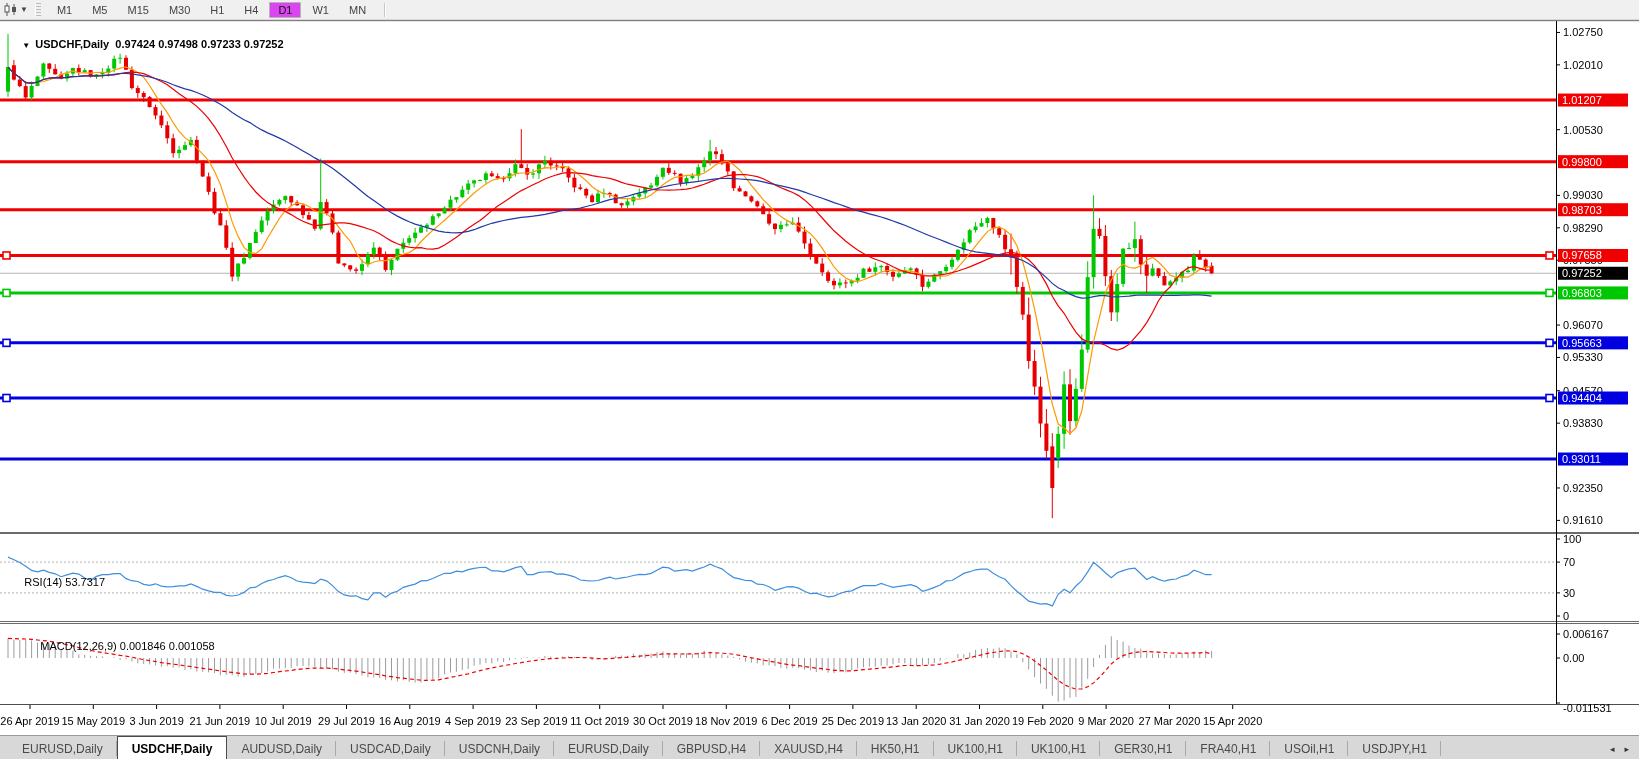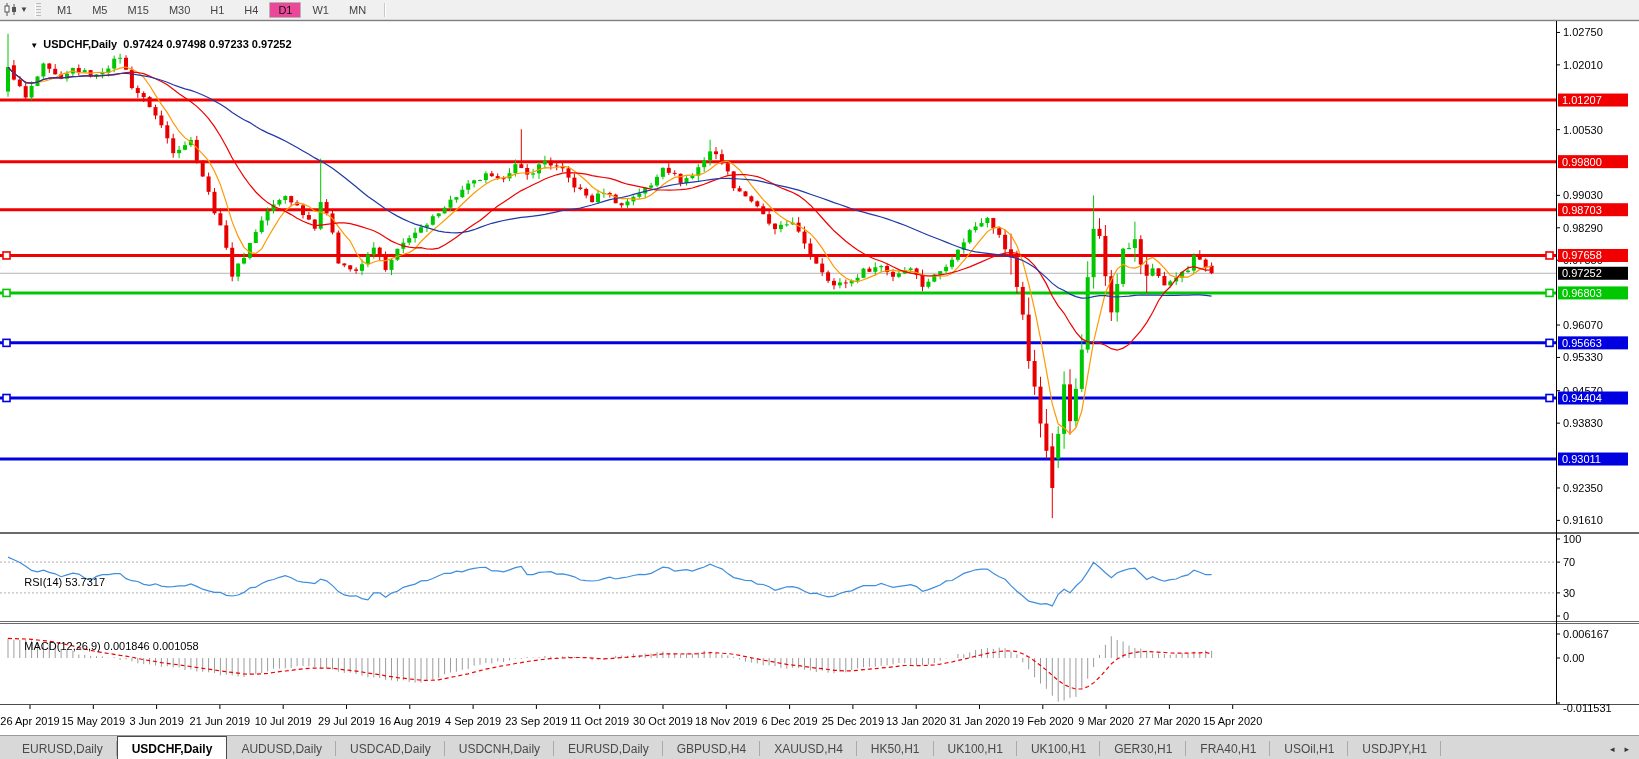--- a/index.html
+++ b/index.html
@@ -7,21 +7,21 @@
        -webkit-font-smoothing:none;overflow:hidden;background:#fff;}
   
   .toolbar{height:19px;background:#f0f0f0;border-bottom:1px solid #d7d7d7;
            display:flex;align-items:center;font-size:11px;color:#333;}
   .tool-icon{width:18px;height:15px;margin-left:2px;display:flex;align-items:center;justify-content:center;}
   .caret{font-size:8px;color:#444;margin:0 3px 0 0;}
   .grip{width:5px;height:14px;margin:0 6px 0 4px;
         background:repeating-linear-gradient(to bottom,#bbb 0 1px,transparent 1px 3px);
         border-left:1px solid #fff;}
   .tf-btn{padding:1px 8px;margin:8px 1px;border:1px solid transparent;border-radius:1px;color:#444;cursor:default;}
-  .tf-btn.active{background:#ec4899;border:1px solid #b5b5b5;color:#111;}
+  .tf-btn.active{background:#d946ef;border:1px solid #b5b5b5;color:#111;}
   .vsep{width:1px;height:14px;background:#c8c8c8;margin:0 8px;border-right:1px solid #fff;}
   
   .chartwin{position:relative;width:1472px;height:715px;background:#c2410c;}
   .chartwin svg{display:block;}
   .overlay{position:absolute;font-size:11px;font-weight:bold;color:#000;white-space:pre;pointer-events:none;}
   .overlay.sub{font-weight:normal;}
   .dd{font-size:8px;margin-right:5px;}
   
   .tabbar{height:25px;background:#d8d8d8;border-top:1px solid #9a9a9a;display:flex;align-items:stretch;
           font-size:12px;color:#4a4a4a;}
@@ -802,29 +802,29 @@
         <line x1="1042.8" y1="685" x2="1042.8" y2="689" stroke="#000"></line>
         <text x="1042.8" y="705" font-size="11" fill="#000" text-anchor="middle">19 Feb 2020</text>
         <line x1="1106.1" y1="685" x2="1106.1" y2="689" stroke="#000"></line>
         <text x="1106.1" y="705" font-size="11" fill="#000" text-anchor="middle">9 Mar 2020</text>
         <line x1="1169.3999999999999" y1="685" x2="1169.3999999999999" y2="689" stroke="#000"></line>
         <text x="1169.3999999999999" y="705" font-size="11" fill="#000" text-anchor="middle">27 Mar 2020</text>
         <line x1="1232.7" y1="685" x2="1232.7" y2="689" stroke="#000"></line>
         <text x="1232.7" y="705" font-size="11" fill="#000" text-anchor="middle">15 Apr 2020</text>
       </svg>
 
-    <div class="overlay" style="left:12px;top:6px;">
+    <div class="overlay" style="left:4px;top:6px;">
       <span class="dd">▼</span><span>USDCHF,Daily</span>&nbsp;&nbsp;<span>0.97424</span> <span>0.97498</span> <span>0.97233</span> <span>0.97252</span>
     </div>
 
     <div class="overlay sub" style="left:6px;top:544px;">
       <span>RSI(14)</span> <span>53.7317</span>
     </div>
 
-    <div class="overlay sub" style="left:6px;top:608px;text-align:center;">
+    <div class="overlay sub" style="left:22px;top:608px;text-align:center;">
       <span>MACD(12,26,9)</span> <span>0.001846</span> <span>0.001058</span>
     </div>
   </div>
 
   <div class="tabbar">
     <div class="tabs" id="tabs">
         <div class="tab">EURUSD,Daily</div>
         <div class="tab active">USDCHF,Daily</div>
         <div class="tab">AUDUSD,Daily</div>
         <div class="tab">USDCAD,Daily</div>

